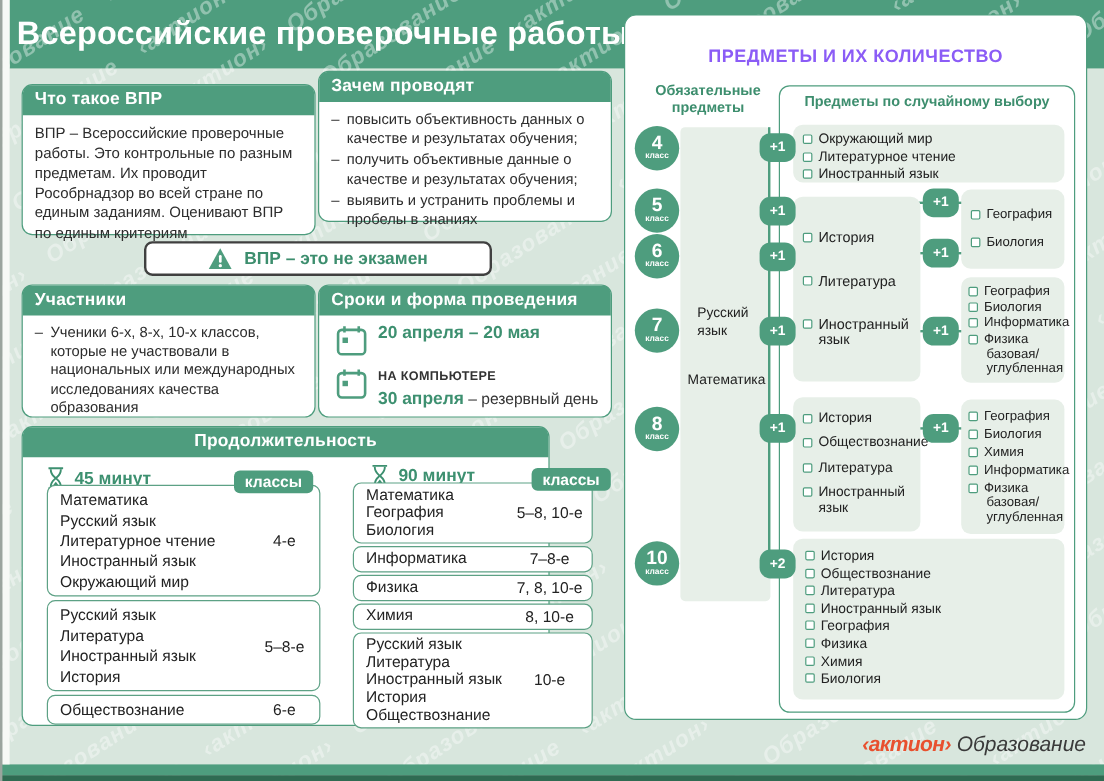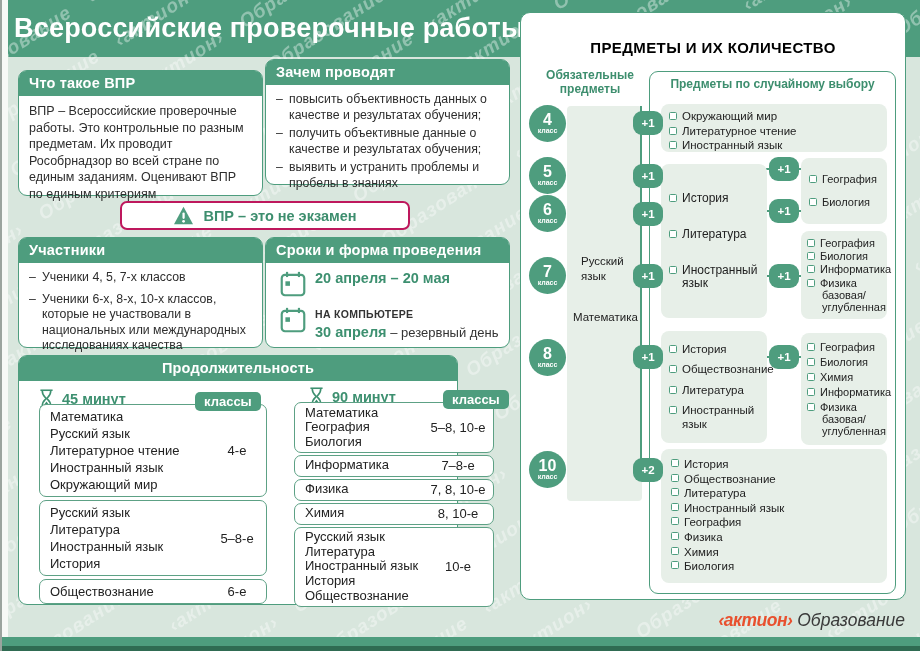--- a/index.html
+++ b/index.html
@@ -32,21 +32,21 @@
   #card-what{left:18px;top:70px;width:245px;height:126px}
   #card-why{left:265px;top:59px;width:245px;height:126px}
   #card-participants{left:18px;top:237px;width:245px;height:111px}
   #card-dates{left:265px;top:237px;width:245px;height:111px}
   #card-duration{left:18px;top:355px;width:440px;height:250px}
   .dash-item{position:relative;padding-left:13px;margin-bottom:3px}
   .dash-item::before{content:"–";position:absolute;left:0;top:0}
 
   
   #warning-pill{position:absolute;left:120px;top:201px;width:290px;height:29px;z-index:3;
-    background:#fff;border:2px solid #be185d;border-radius:7px;box-sizing:border-box;
+    background:#fff;border:2px solid #404040;border-radius:7px;box-sizing:border-box;
     display:flex;align-items:center;justify-content:center;gap:9px}
   .warning-text{color:#3d8e6e;font-weight:bold;font-size:14.5px}
 
   
   .date-item{display:flex;gap:9px;margin-bottom:9px}
   .date-label{font-size:10.5px;font-weight:bold;color:#333;letter-spacing:.3px;margin-bottom:1px}
   .date-main{font-size:14.5px;font-weight:bold;color:#3d9070;line-height:17px}
   .date-extra-rest{color:#333;font-weight:normal;font-size:13px}
   .cal-icon{flex:0 0 26px;margin-top:1px}
 
@@ -66,21 +66,21 @@
   #tgc-90{left:275px;top:46px;width:200px}
   #tgc-90 .subs{font-size:13px;line-height:14.6px}
   #tgc-90 .cls{width:70px}
   #tgc-90 .tg{margin-bottom:2px;padding:2.5px 0 2.5px 10px}
 
   
   #panel{position:absolute;left:520px;top:12px;width:386px;height:588px;background:#fff;
     border:1.5px solid #4e9d7e;border-radius:10px;z-index:3;box-sizing:border-box}
   #panel *{box-sizing:border-box}
   .p-title{position:absolute;left:0;top:26px;width:100%;text-align:center;
-    font-size:15px;font-weight:bold;color:#000000;letter-spacing:.4px}
+    font-size:15px;font-weight:bold;color:#8b5cf6;letter-spacing:.4px}
   .p-mand-label{position:absolute;left:14px;top:55px;width:110px;text-align:center;
     color:#3d8e6e;font-weight:bold;font-size:12px;line-height:14px}
   .p-outer{position:absolute;left:128px;top:58px;width:247px;height:523px;
     border:1.5px solid #4e9d7e;border-radius:9px}
   .p-random-label{position:absolute;left:128px;top:64px;width:247px;text-align:center;
     color:#3d8e6e;font-weight:bold;font-size:12px}
   .p-col{position:absolute;left:46px;top:93px;width:75px;height:395px;background:#e7efe8;border-radius:4px;z-index:1}
   .p-col-sub{position:absolute;font-size:11.5px;color:#222;line-height:14.5px;z-index:2}
   .p-vline{position:absolute;left:119px;top:93px;width:2px;height:364px;background:#4e9d7e;z-index:1}
   .p-hconn{position:absolute;left:242px;width:42px;height:2px;background:#4e9d7e;z-index:1}
@@ -141,21 +141,20 @@
       <rect x="10.8" y="7.5" width="2.6" height="7.5" rx="1.3" fill="#fff"></rect>
       <circle cx="12.1" cy="17.8" r="1.6" fill="#fff"></circle>
     </svg>
   </span>
   <span class="warning-text">ВПР – это не экзамен</span>
 </div>
 
 <div class="card" id="card-participants">
   <div class="card-header">Участники</div>
   <div class="card-body" style="font-size:12.3px;line-height:15.5px">
-    <div class="dash-item" style="margin-bottom:6px">Ученики 4, 5, 7-х классов</div>
     <div class="dash-item">Ученики 6-х, 8-х, 10-х классов, которые не участвовали в национальных или международных исследованиях качества образования</div>
   </div>
 </div>
 
 <div class="card" id="card-dates">
   <div class="card-header">Сроки и форма проведения</div>
   <div class="card-body" style="padding-left:14px">
     <div class="date-item">
       <span class="cal-icon">
         <svg width="26" height="26" viewBox="0 0 24 24" fill="none" stroke="#4e9d7e">

